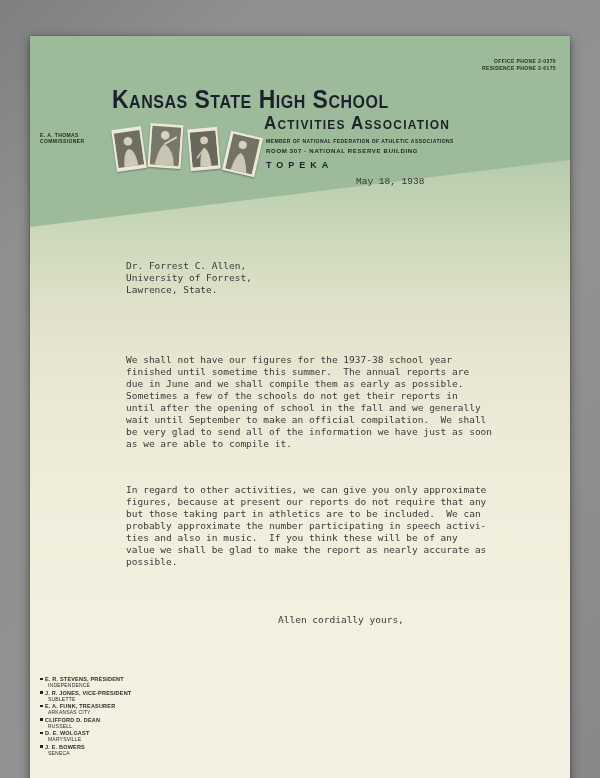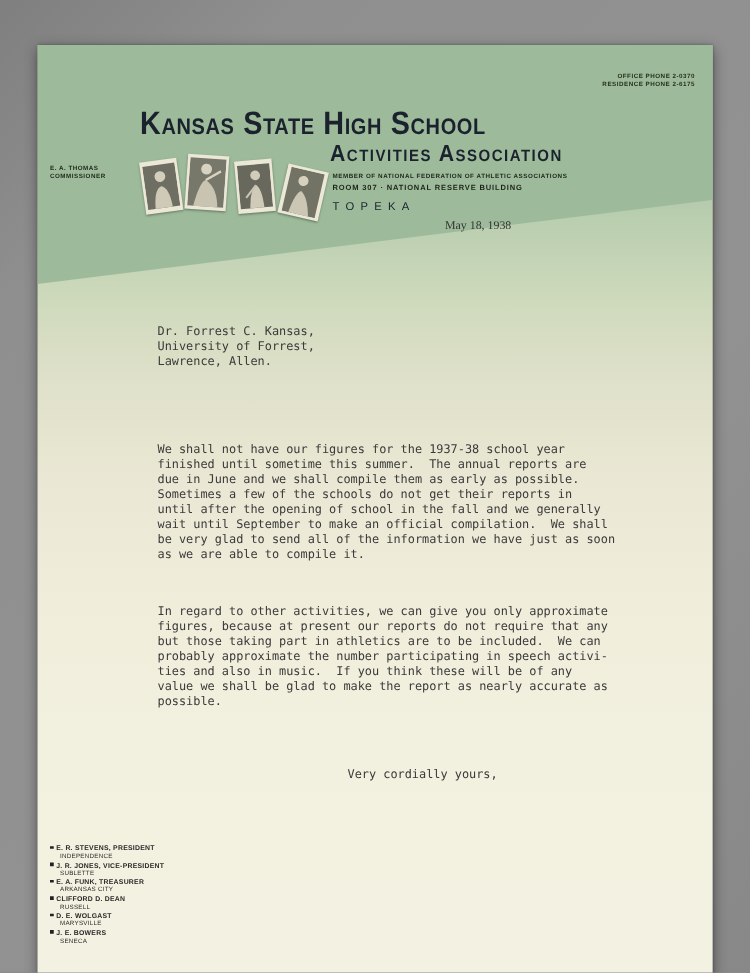--- a/index.html
+++ b/index.html
@@ -49,25 +49,25 @@
   .member-line {
     position:absolute; left:236px; top:102px;
     font-size:5px; letter-spacing:0.45px; color:#222a1e; font-weight:bold;
   }
   .room-line {
     position:absolute; left:236px; top:112px;
     font-size:6px; letter-spacing:0.7px; color:#1c2418; font-weight:bold;
   }
   .city-line {
     position:absolute; left:236px; top:124px;
-    font-size:9px; letter-spacing:5px; color:#1b222e; font-weight:normal;
+    font-size:9px; letter-spacing:5px; color:#1b222e; font-weight:bold;
   }
   .date-line {
     position:absolute; left:326px; top:140px;
-    font-family:Liberation Serif, serif; font-size:9.5px; color:#343434;
+    font-family:Liberation Mono, monospace; font-size:9.5px; color:#343434;
   }
   
   .photo {
     position:absolute; width:30px; height:42px;
     background:#ece8d8; padding:2px;
     box-shadow:0 1px 2px rgba(0,0,0,0.35);
   }
   .photo svg { width:100%; height:100%; display:block; }
   .p1 { left:84px;  top:92px;  transform:rotate(-8deg); }
   .p2 { left:119px; top:88px;  transform:rotate(4deg); width:33px; height:44px;}
@@ -147,42 +147,42 @@
     </div>
     <div class="photo p4">
       <svg viewBox="0 0 30 40">
           <rect width="30" height="40" fill="#727265"></rect>
           <circle cx="13" cy="10" r="4.5" fill="#d6d1bf"></circle>
           <path d="M6 40 Q8 22 13 19 Q20 23 24 40 Z" fill="#ccc7b5"></path>
         </svg>
     </div>
 
     <div class="letter">
-      <div class="block"><span>Dr. Forrest C. Kansas,</span>
+      <div class="block"><span>Dr. Forrest C. Allen,</span>
 <span>University of Forrest,</span>
-<span>Lawrence, Allen.</span></div>
+<span>Lawrence, State.</span></div>
 
 
       <div class="para">We shall not have our figures for the 1937-38 school year
 finished until sometime this summer.  The annual reports are
 due in June and we shall compile them as early as possible.
 Sometimes a few of the schools do not get their reports in
 until after the opening of school in the fall and we generally
 wait until September to make an official compilation.  We shall
 be very glad to send all of the information we have just as soon
 as we are able to compile it.</div>
       <div class="para">In regard to other activities, we can give you only approximate
 figures, because at present our reports do not require that any
 but those taking part in athletics are to be included.  We can
 probably approximate the number participating in speech activi-
 ties and also in music.  If you think these will be of any
 value we shall be glad to make the report as nearly accurate as
 possible.</div>
 
-      <div class="indent">Very cordially yours,</div>
+      <div class="indent">Allen cordially yours,</div>
 
       <div class="sig-wrap">
         
       </div>
 
       
       
 
       
     </div>

